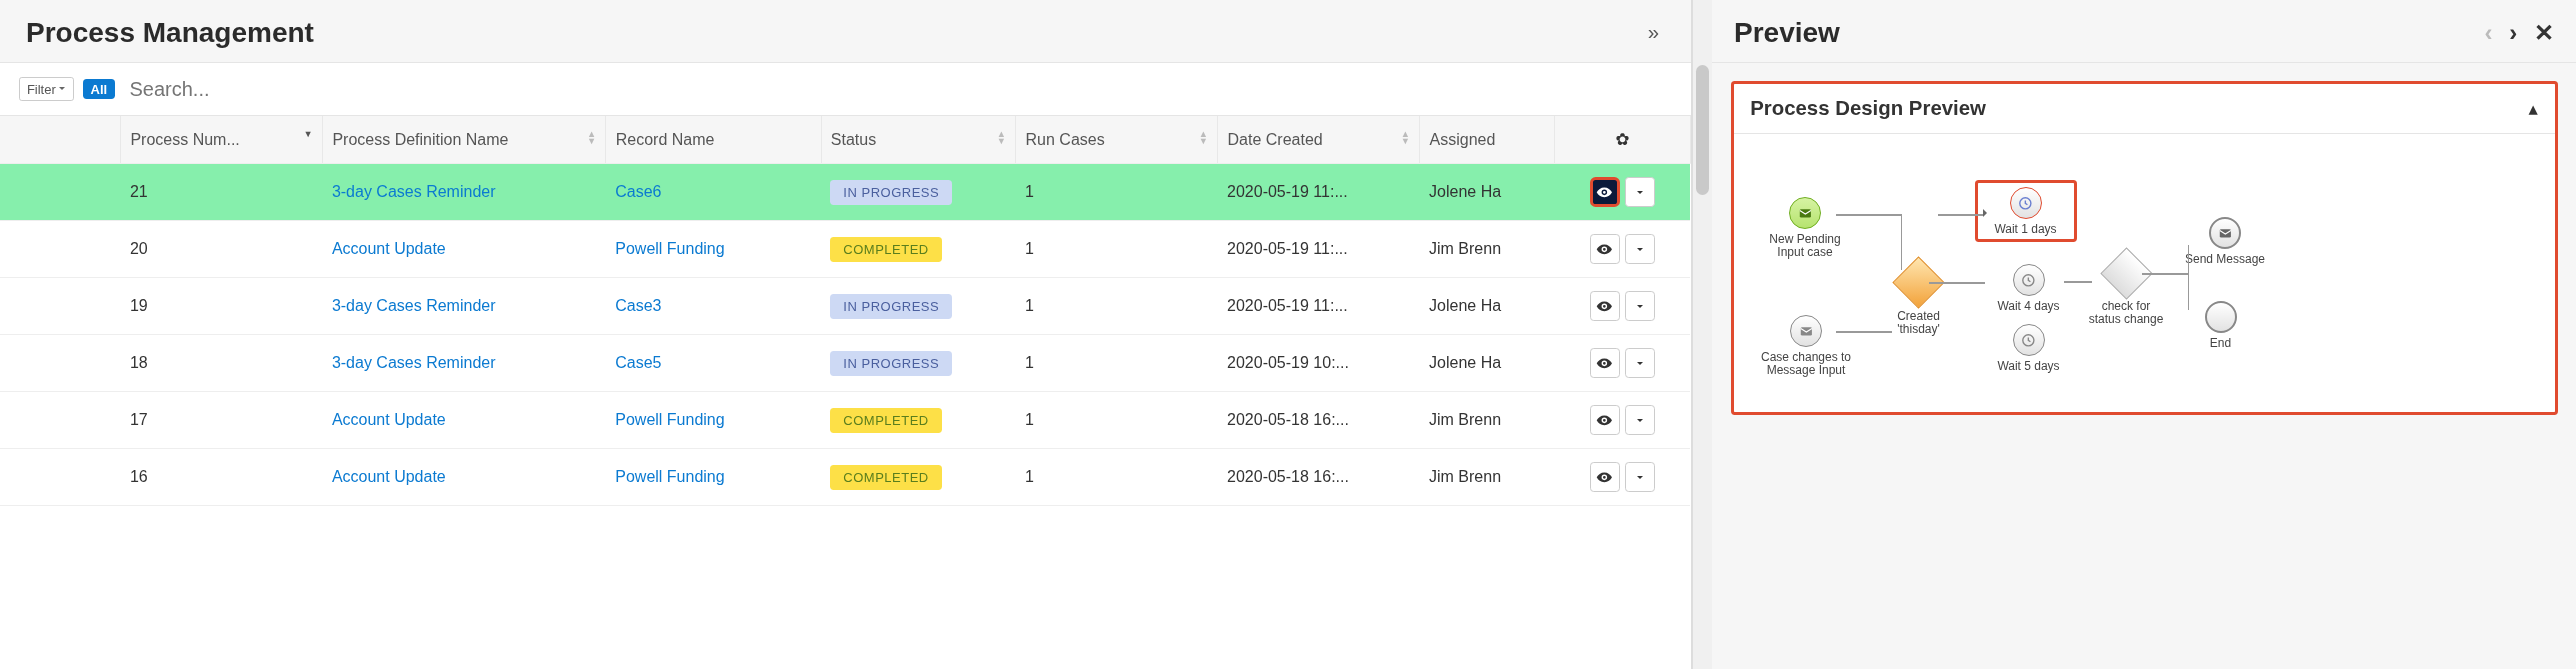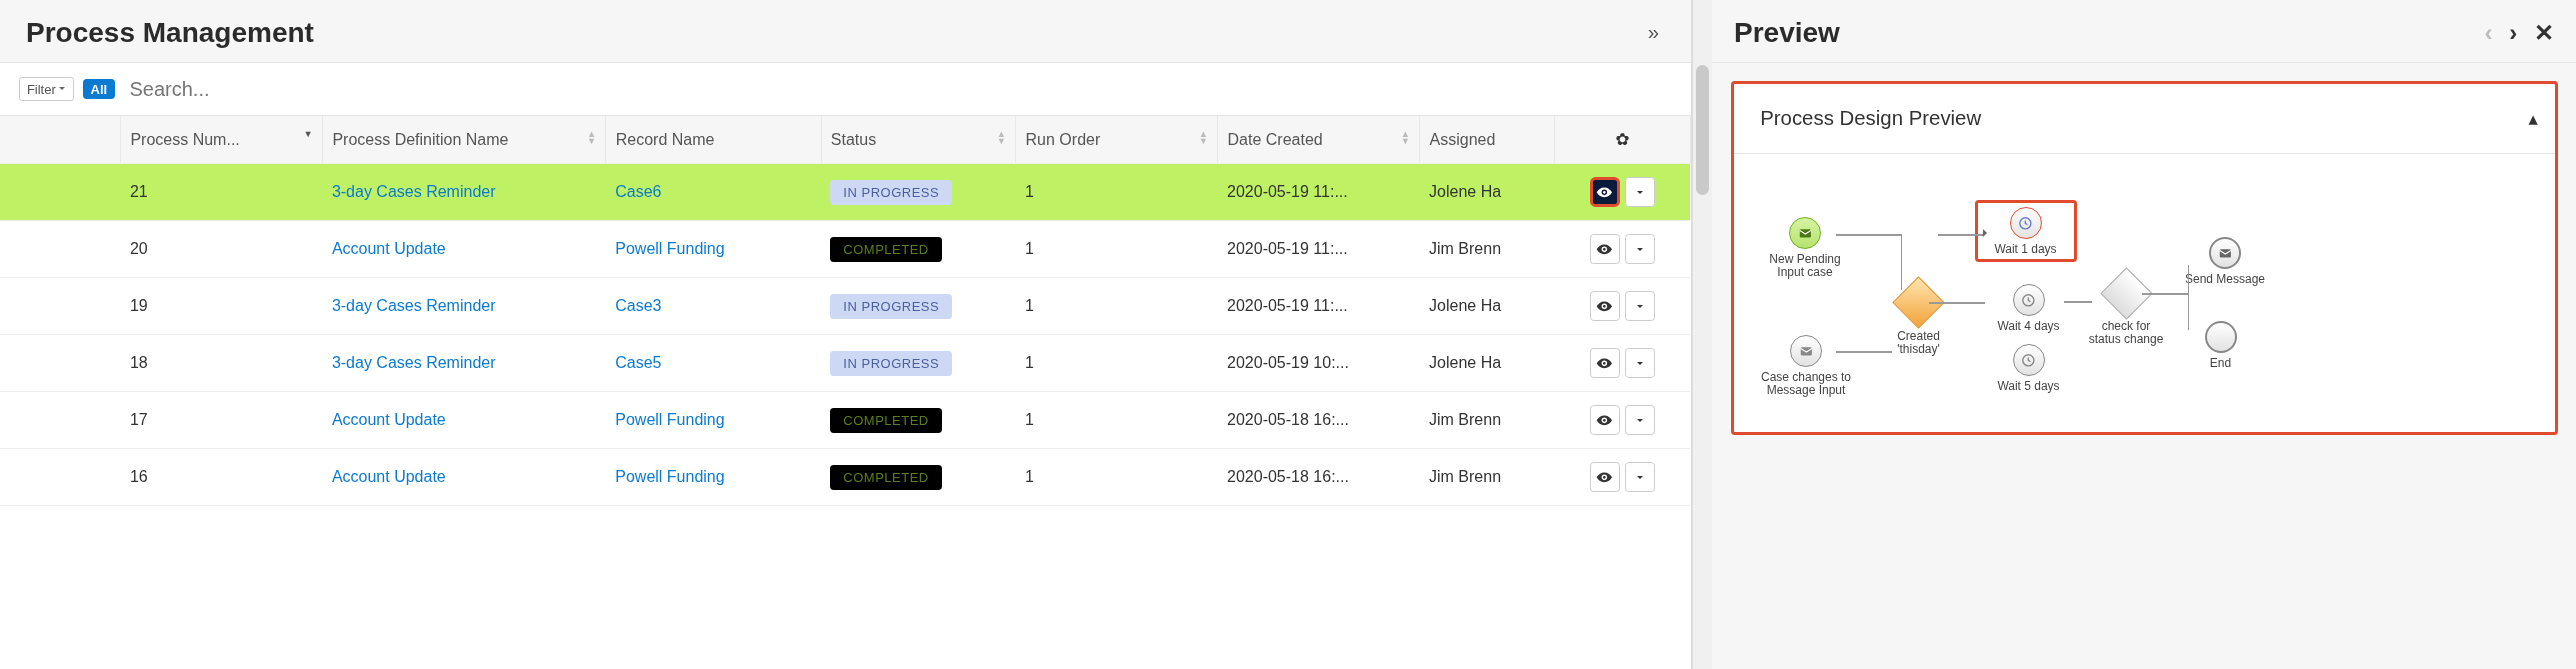--- a/index.html
+++ b/index.html
@@ -15,42 +15,42 @@
   .tag-all{background:#0b7ad1;color:#fff;border-radius:3.7px;padding:2.8px 7.4px;font-weight:600;font-size:13px}
   .search{flex:1;border:none;outline:none;font-size:20px;color:#999;padding:5.6px}
   table{width:100%;border-collapse:collapse;table-layout:fixed}
   th,td{text-align:left;padding:13px 9.3px;border-bottom:0.9px solid #eee;white-space:nowrap;overflow:hidden;text-overflow:ellipsis;font-size:16px}
   th{background:#f6f6f6;font-weight:400;color:#555;position:relative;border-right:0.9px solid #e8e8e8}
   th .sort{font-size:9.3px;color:#bbb;float:right;line-height:7.4px}
   th .sort.dark{color:#555}
   td.link,a.link{color:#0b7ad1;cursor:pointer}
   .badge{display:inline-block;border-radius:3.7px;padding:4.6px 13px;font-size:13px;letter-spacing:0.5px;font-weight:500}
   .badge.inprogress{background:#cdd9f4;color:#4a5f9e}
-  .badge.completed{background:#000000;color:#5a7e1d}
+  .badge.completed{background:#fde047;color:#5a7e1d}
   .row-act{display:flex;gap:5.6px;justify-content:center}
   .icon-btn{width:30px;height:30px;border:0.9px solid #ccc;border-radius:3.7px;display:flex;align-items:center;justify-content:center;cursor:pointer;background:#fff}
   .icon-btn.eye svg{width:16.7px;height:16.7px}
   .icon-btn.caret:after{content:"";border:3.7px solid transparent;border-top-color:#333;margin-top:2.8px}
   .icon-btn.highlight{border:3.7px solid #e04b2f;background:#0b1a3a;border-radius:5.6px}
   .icon-btn.highlight svg{fill:#fff}
-  tr.sel td{background:#bef264}
+  tr.sel td{background:#86efac}
   tr.sel td.link{color:#0b7ad1}
   .gear{font-size:16.7px;color:#333;text-align:center;display:block}
   .scroll-gutter{width:20.4px;background:#f0f0f0;border-left:0.9px solid #ddd}
   .scroll-gutter .thumb{width:13px;height:130px;background:#c9c9c9;border-radius:6.5px;margin:65px auto 0}
   .preview-pane{width:864px;display:flex;flex-direction:column;background:#f6f6f6}
   .preview-hdr{display:flex;align-items:center;justify-content:space-between;padding:16.7px 22px 13px;border-bottom:0.9px solid #e5e5e5}
   .preview-title{font-size:28px;font-weight:700;color:#2b2b2b}
   .nav-ctr{display:flex;gap:16.7px;align-items:center}
   .nav-ctr span{font-size:24px;font-weight:700;cursor:pointer}
   .nav-ctr .disabled{color:#bbb}
   .panel-wrap{padding:18.5px;flex:1}
   .panel{background:#fff;border:3.7px solid #e04b2f;border-radius:3.7px}
   .panel-hdr{display:flex;justify-content:space-between;align-items:center;padding:13px 16.7px;border-bottom:0.9px solid #e5e5e5}
-  .panel-hdr h3{margin:10px;font-size:20.4px;font-weight:400}
+  .panel-hdr h3{margin:0;font-size:20.4px;font-weight:700}
   .panel-hdr .chev{font-size:18.5px;cursor:pointer}
   .canvas{position:relative;height:278px}
   .node{position:absolute;text-align:center;font-size:12px;color:#444}
   .circ{width:32px;height:32px;border-radius:50%;border:1.9px solid #888;background:linear-gradient(#fff,#e2e2e2);display:flex;align-items:center;justify-content:center;margin:0 auto}
   .circ.green{border-color:#6fae1f;background:linear-gradient(#d6f3a3,#b6e36f)}
   .circ svg{width:16.7px;height:16.7px}
   .node .lbl{margin-top:3.7px;line-height:13px}
   .diamond{width:37px;height:37px;transform:rotate(45deg);border:1.9px solid #aaa;background:linear-gradient(#fff,#ddd);margin:0 auto}
   .diamond.orange{border-color:#e08a1f;background:linear-gradient(135deg,#ffe6b0,#f2a23a)}
   .wait-hl{border:3.7px solid #e04b2f;border-radius:3.7px;padding:3.7px}
@@ -97,21 +97,21 @@
           <col class="assigned">
           <col class="actions">
       </colgroup>
       <thead>
         <tr>
           <th></th>
           <th><span>Process Num...</span><span class="sort dark">▼</span></th>
           <th><span>Process Definition Name</span><span class="sort">▲<br>▼</span></th>
           <th><span>Record Name</span></th>
           <th><span>Status</span><span class="sort">▲<br>▼</span></th>
-          <th><span>Run Order</span><span class="sort">▲<br>▼</span></th>
+          <th><span>Run Cases</span><span class="sort">▲<br>▼</span></th>
           <th><span>Date Created</span><span class="sort">▲<br>▼</span></th>
           <th><span>Assigned</span></th>
           <th>
               <span class="gear">✿</span>
             </th>
         </tr>
       </thead>
       <tbody id="tbody">
           <tr class="sel">
             <td></td>

